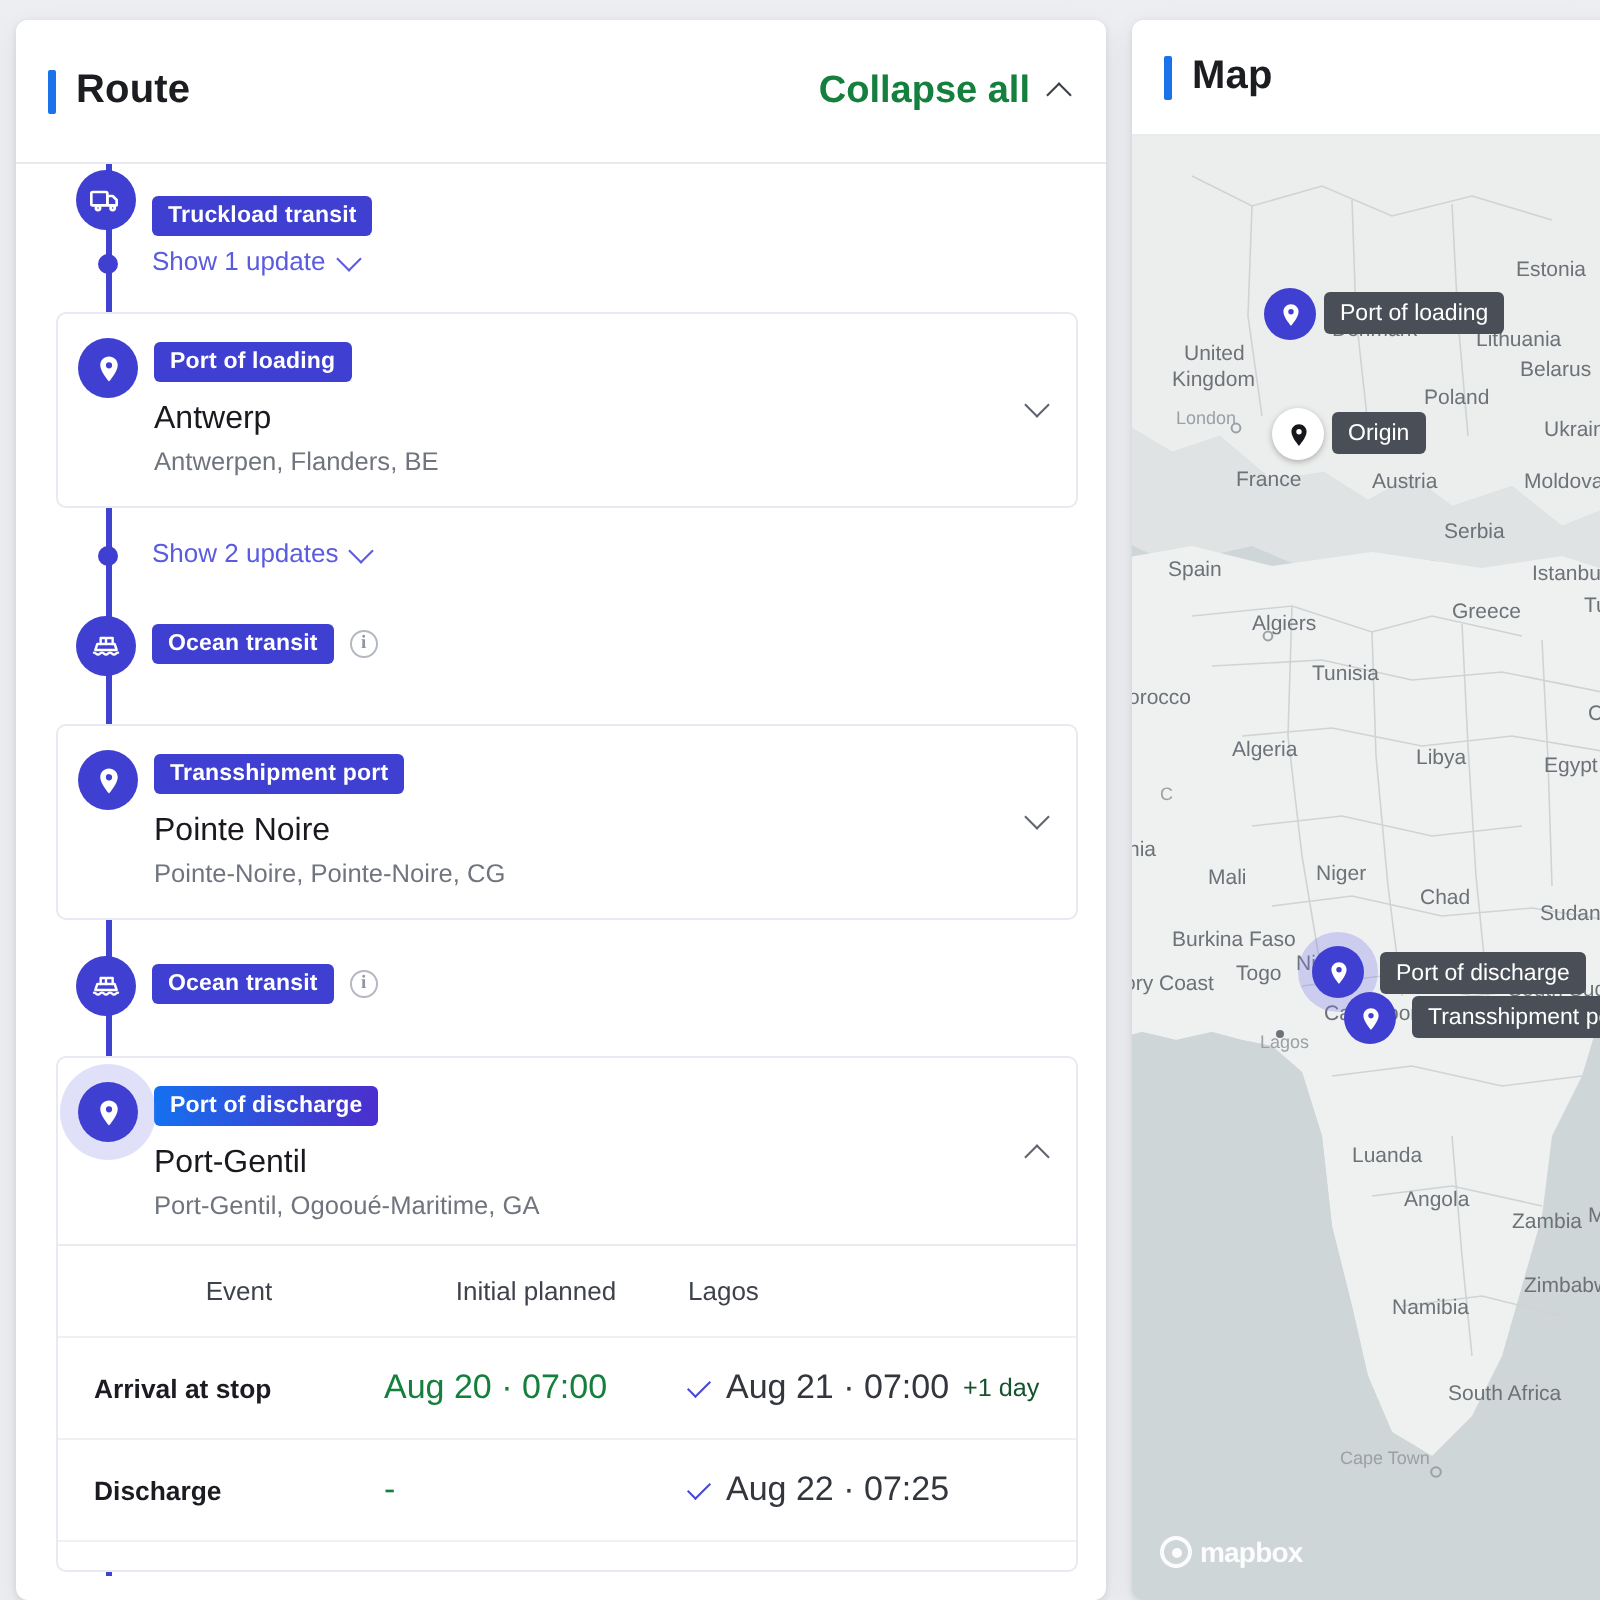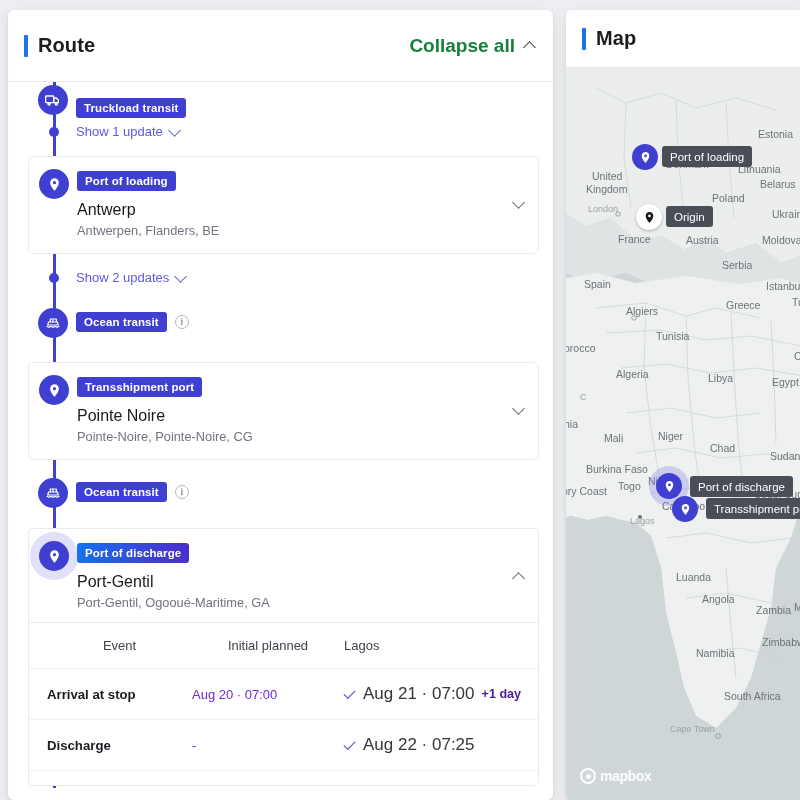--- a/index.html
+++ b/index.html
@@ -99,23 +99,23 @@
   
   .ev-table { border-top: 1px solid #eaebf0; }
   .ev-head, .ev-row { display: flex; align-items: center; padding: 0 16px 0 18px; }
   .ev-head { height: 46px; border-bottom: 1px solid #eef0f3; text-align: center; }
   .ev-row { height: 51px; border-bottom: 1px solid #eef0f3; }
   .c1 { width: 145px; flex: none; }
   .c2 { width: 152px; flex: none; }
   .c3 { flex: 1; display: flex; align-items: center; gap: 7px; }
   .ev-head .c1, .ev-head .c2, .ev-head .c3 { font-size: 13px; color: #3e424b; }
   .ev-row .c1 { font-size: 13.2px; font-weight: 700; color: #1b1c21; }
-  .ev-row .c2 { font-size: 13px; color: #6d28d9; }
+  .ev-row .c2 { font-size: 17px; color: #15803d; }
   .ev-row .c3 .val { font-size: 17px; color: #33363d; }
-  .ev-row .c3 .delay { font-size: 12.6px; font-weight: 700; color: #4c1d95; }
+  .ev-row .c3 .delay { font-size: 12.6px; font-weight: 400; color: #14532d; }
   .tick { width: 12px; height: 9px; position: relative; flex: none; }
   .tick::after {
     content:''; position:absolute; left:0; top:0; width:10px; height:5px;
     border-left:1.7px solid #4646d6; border-bottom:1.7px solid #4646d6;
     transform: rotate(-45deg);
   }
 
   
   .map-panel {
     position: absolute; left: 566px; top: 10px;

